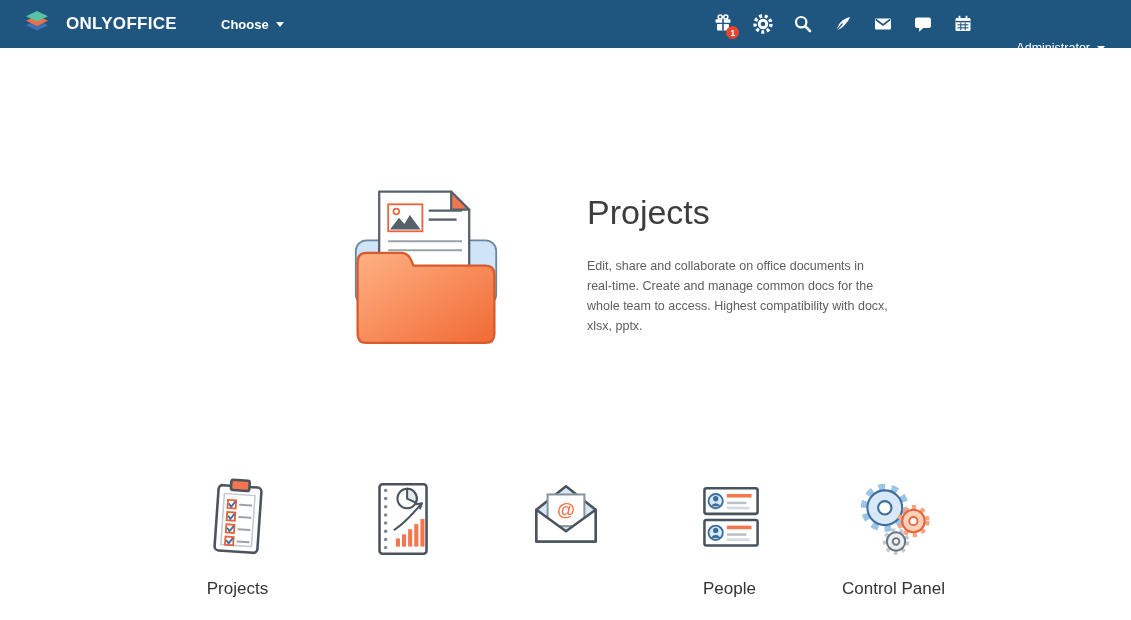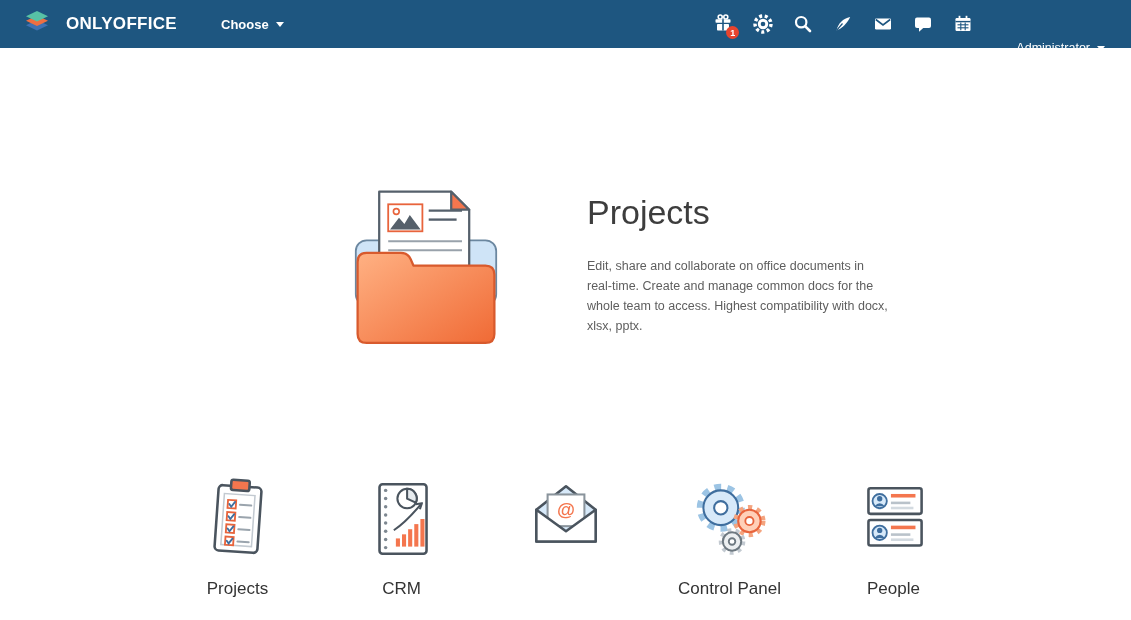--- a/index.html
+++ b/index.html
@@ -232,52 +232,31 @@
           <rect x="51" y="55" width="4" height="17" fill="#f4764e"></rect>
           <rect x="57" y="50" width="4" height="22" fill="#f4764e"></rect>
           <rect x="63" y="45" width="4" height="27" fill="#f4764e"></rect>
         </g>
         <path d="M37 56 C46 50, 54 42, 64 30" fill="none" stroke="#4a545e" stroke-width="2"></path>
         <path d="M58.5 30.5 L64.5 29.5 L62.5 35.5" fill="none" stroke="#4a545e" stroke-width="2" stroke-linejoin="round"></path>
         <circle cx="50" cy="25" r="9.5" fill="#fff" stroke="#4a545e" stroke-width="2"></circle>
         <path d="M50 25 L50 15.5 A9.5 9.5 0 0 1 58.5 29 Z" fill="#e6ebef" stroke="#4a545e" stroke-width="2"></path>
       </svg>
     </span>
-    <span class="module-label">CRM</span>
   </div>
 
   <div class="module">
     <span>
       <svg viewBox="0 0 90 90">
         <path d="M16 36 L45 13 L74 36 V67 H16 Z" fill="#d7e9f9" stroke="#4a545e" stroke-width="2.5" stroke-linejoin="round"></path>
         <rect x="27" y="21" width="36" height="31" fill="#fff" stroke="#8a949c" stroke-width="2"></rect>
         <text x="45" y="42" text-anchor="middle" font-size="18" font-weight="bold" fill="#f4764e" font-family="Liberation Sans, sans-serif">@</text>
         <path d="M16 36 L45 57 L74 36 V67 H16 Z" fill="#fff" stroke="#4a545e" stroke-width="2.5" stroke-linejoin="round"></path>
       </svg>
     </span>
-  </div>
-
-  <div class="module">
-    <span>
-      <svg viewBox="0 0 90 90">
-
-        <circle cx="36" cy="34" r="20" fill="none" stroke="#9cc4e4" stroke-width="7" stroke-dasharray="6.5 6"></circle>
-        <circle cx="36" cy="34" r="17" fill="#d7e9f9" stroke="#3f6e9e" stroke-width="2"></circle>
-        <circle cx="36" cy="34" r="6.5" fill="#fff" stroke="#3f6e9e" stroke-width="2"></circle>
-
-        <circle cx="64" cy="47" r="13" fill="none" stroke="#f4a47f" stroke-width="5.5" stroke-dasharray="4 4.5"></circle>
-        <circle cx="64" cy="47" r="11" fill="#ffd0b8" stroke="#e8643c" stroke-width="2"></circle>
-        <circle cx="64" cy="47" r="4" fill="#fff" stroke="#e8643c" stroke-width="1.8"></circle>
-
-        <circle cx="47" cy="67" r="10.5" fill="none" stroke="#c3cad1" stroke-width="5" stroke-dasharray="3.5 4"></circle>
-        <circle cx="47" cy="67" r="9" fill="#eceff1" stroke="#6d7880" stroke-width="2"></circle>
-        <circle cx="47" cy="67" r="3.2" fill="#fff" stroke="#6d7880" stroke-width="1.8"></circle>
-      </svg>
-    </span>
-    <span class="module-label">Control Panel</span>
   </div>
 
   <div class="module">
     <span>
       <svg viewBox="0 0 90 90">
         <g>
           <rect x="20" y="15" width="52" height="25" rx="2" fill="#fff" stroke="#4a545e" stroke-width="2.5"></rect>
           <circle cx="31" cy="27.5" r="7" fill="#d7e9f9" stroke="#3f6e9e" stroke-width="1.8"></circle>
           <circle cx="31" cy="25.2" r="2.6" fill="#3f6e9e"></circle>
           <path d="M26 32.5 q5 -6 10 0 Z" fill="#3f6e9e"></path>
@@ -292,13 +271,33 @@
           <path d="M26 63.5 q5 -6 10 0 Z" fill="#3f6e9e"></path>
           <rect x="42" y="51.5" width="24" height="3.5" fill="#f4764e"></rect>
           <rect x="42" y="59" width="19" height="2.5" fill="#b9c2ca"></rect>
           <rect x="42" y="64" width="22" height="2.5" fill="#d3dae0"></rect>
         </g>
       </svg>
     </span>
     <span class="module-label">People</span>
   </div>
 
+  <div class="module">
+    <span>
+      <svg viewBox="0 0 90 90">
+
+        <circle cx="36" cy="34" r="20" fill="none" stroke="#9cc4e4" stroke-width="7" stroke-dasharray="6.5 6"></circle>
+        <circle cx="36" cy="34" r="17" fill="#d7e9f9" stroke="#3f6e9e" stroke-width="2"></circle>
+        <circle cx="36" cy="34" r="6.5" fill="#fff" stroke="#3f6e9e" stroke-width="2"></circle>
+
+        <circle cx="64" cy="47" r="13" fill="none" stroke="#f4a47f" stroke-width="5.5" stroke-dasharray="4 4.5"></circle>
+        <circle cx="64" cy="47" r="11" fill="#ffd0b8" stroke="#e8643c" stroke-width="2"></circle>
+        <circle cx="64" cy="47" r="4" fill="#fff" stroke="#e8643c" stroke-width="1.8"></circle>
+
+        <circle cx="47" cy="67" r="10.5" fill="none" stroke="#c3cad1" stroke-width="5" stroke-dasharray="3.5 4"></circle>
+        <circle cx="47" cy="67" r="9" fill="#eceff1" stroke="#6d7880" stroke-width="2"></circle>
+        <circle cx="47" cy="67" r="3.2" fill="#fff" stroke="#6d7880" stroke-width="1.8"></circle>
+      </svg>
+    </span>
+    <span class="module-label">Control Panel</span>
+  </div>
+
 </nav>
 
 </body></html>

